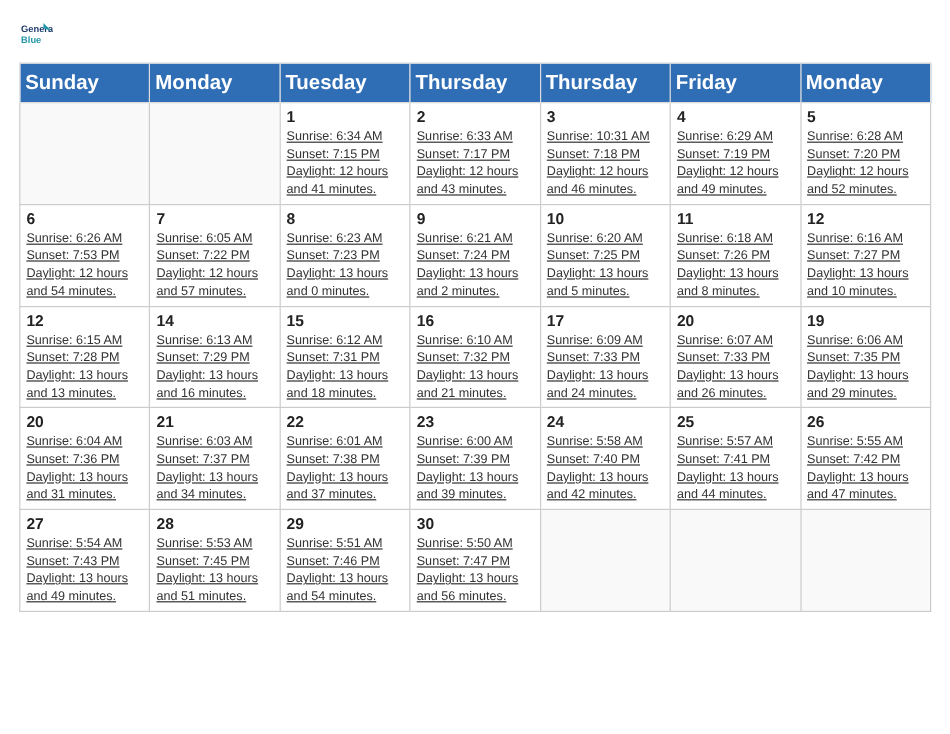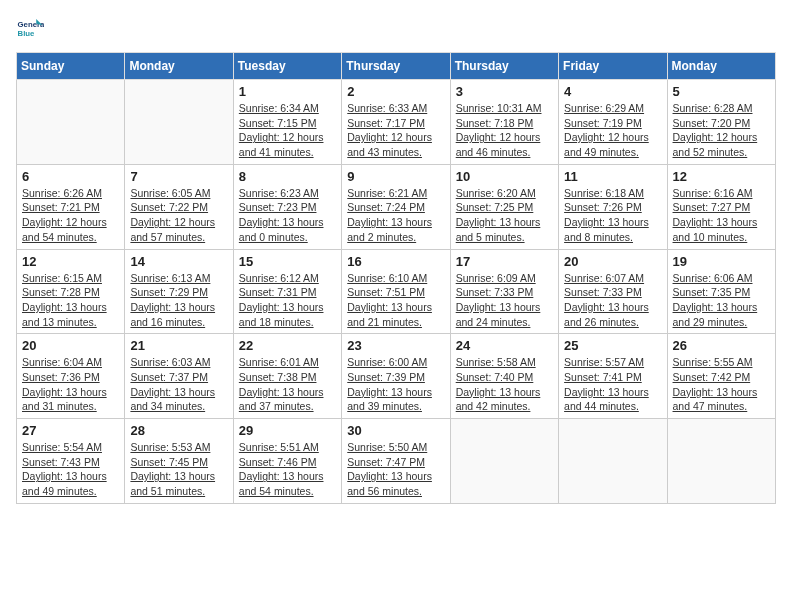--- a/index.html
+++ b/index.html
@@ -40,21 +40,21 @@
     .calendar {
       width: 100%;
       border-collapse: collapse;
       font-size: 11px;
     }
     .calendar th {
       background: #2f6eb5;
       color: #fff;
       padding: 6px 4px;
       text-align: left;
-      font-size: 12px;
+      font-size: 17px;
       font-weight: bold;
       border: 1px solid #ddd;
     }
     .calendar td {
       border: 1px solid #ccc;
       vertical-align: top;
       padding: 4px 5px;
       width: 108px;
       min-height: 70px;
       background: #fff;
@@ -142,21 +142,21 @@
           <span class="day-num">5</span>
           <div class="day-info">Sunrise: 6:28 AM
 Sunset: 7:20 PM
 Daylight: 12 hours and 52 minutes.</div>
         </td>
       </tr>
       <tr>
         <td>
           <span class="day-num">6</span>
           <div class="day-info">Sunrise: 6:26 AM
-Sunset: 7:21 PM
+Sunset: 7:53 PM
 Daylight: 12 hours and 54 minutes.</div>
         </td>
         <td>
           <span class="day-num">7</span>
           <div class="day-info">Sunrise: 6:05 AM
 Sunset: 7:22 PM
 Daylight: 12 hours and 57 minutes.</div>
         </td>
         <td>
           <span class="day-num">8</span>
@@ -204,21 +204,21 @@
         </td>
         <td>
           <span class="day-num">15</span>
           <div class="day-info">Sunrise: 6:12 AM
 Sunset: 7:31 PM
 Daylight: 13 hours and 18 minutes.</div>
         </td>
         <td>
           <span class="day-num">16</span>
           <div class="day-info">Sunrise: 6:10 AM
-Sunset: 7:51 PM
+Sunset: 7:32 PM
 Daylight: 13 hours and 21 minutes.</div>
         </td>
         <td>
           <span class="day-num">17</span>
           <div class="day-info">Sunrise: 6:09 AM
 Sunset: 7:33 PM
 Daylight: 13 hours and 24 minutes.</div>
         </td>
         <td>
           <span class="day-num">20</span>

